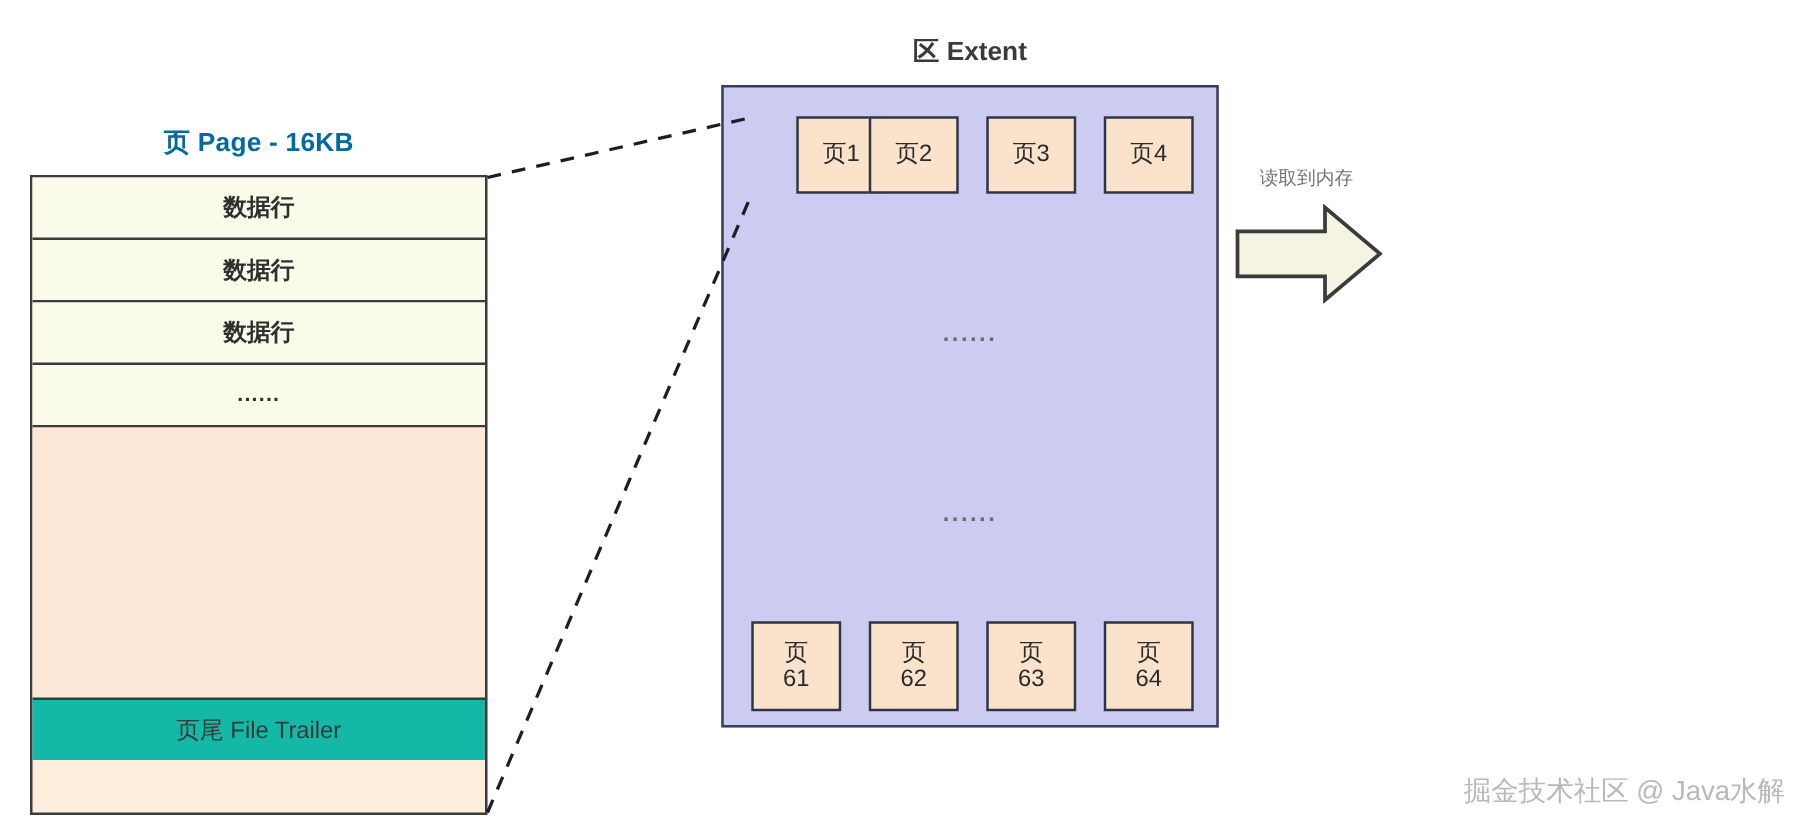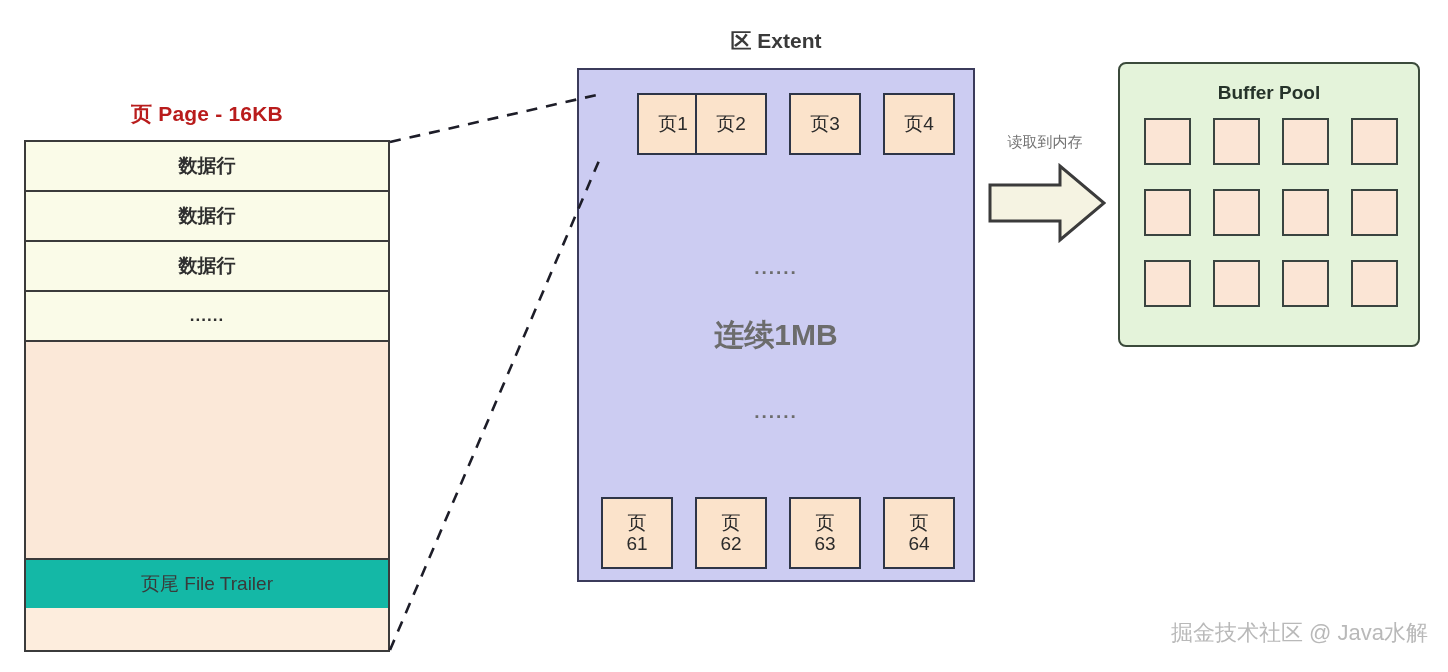--- a/index.html
+++ b/index.html
@@ -29,21 +29,21 @@
   }
 
   
   #page-title {
     left: 24px;
     top: 98px;
     width: 366px;
     height: 32px;
     font-size: 21px;
     font-weight: bold;
-    color: #b91c1c;
+    color: #0369a1;
     letter-spacing: 0.2px;
   }
   #page-box {
     left: 24px;
     top: 140px;
     width: 366px;
     height: 512px;
     border: 2px solid #3b3b3b;
     background: #fdeddd;
   }
@@ -219,21 +219,20 @@
   <div class="abs center-text" id="extent-title">区 Extent</div>
 
   <div class="abs" id="extent-box"></div>
 
   <div class="abs center-text extent-page" style="left:601px; top:93px;margin-left:36px;">页1</div>
   <div class="abs center-text extent-page" style="left:695px; top:93px;">页2</div>
   <div class="abs center-text extent-page" style="left:789px; top:93px;">页3</div>
   <div class="abs center-text extent-page" style="left:883px; top:93px;">页4</div>
 
   <div class="abs center-text extent-dots" id="extent-dots-top">......</div>
-  <div class="abs center-text" id="extent-mid-label">连续1MB</div>
   <div class="abs center-text extent-dots" id="extent-dots-bottom">......</div>
 
   <div class="abs center-text extent-page tall" style="left:601px; top:497px; flex-direction:column;">
     <span>页</span>
     <span>61</span>
   </div>
   <div class="abs center-text extent-page tall" style="left:695px; top:497px; flex-direction:column;">
     <span>页</span>
     <span>62</span>
   </div>
@@ -244,37 +243,20 @@
   <div class="abs center-text extent-page tall" style="left:883px; top:497px; flex-direction:column;">
     <span>页</span>
     <span>64</span>
   </div>
 
   <div class="abs center-text" id="arrow-label">读取到内存</div>
   <svg class="abs" id="arrow-svg" width="118" height="80" viewBox="0 0 118 80">
     <polygon points="2,22 72,22 72,3 116,40 72,77 72,58 2,58" fill="#f5f3e2" stroke="#3b3b3b" stroke-width="3" stroke-linejoin="miter"></polygon>
   </svg>
 
-  <div class="abs" id="buffer-pool-box">
-    <div class="center-text" id="buffer-pool-title">Buffer Pool</div>
-    <div id="buffer-grid">
-        <div class="buffer-cell"></div>
-        <div class="buffer-cell"></div>
-        <div class="buffer-cell"></div>
-        <div class="buffer-cell"></div>
-        <div class="buffer-cell"></div>
-        <div class="buffer-cell"></div>
-        <div class="buffer-cell"></div>
-        <div class="buffer-cell"></div>
-        <div class="buffer-cell"></div>
-        <div class="buffer-cell"></div>
-        <div class="buffer-cell"></div>
-        <div class="buffer-cell"></div>
-      </div>
-  </div>
 
   <svg class="abs" id="connectors">
     <line x1="390" y1="142" x2="601" y2="94" stroke="#1d1d28" stroke-width="2.6" stroke-dasharray="11 9"></line>
     <line x1="390" y1="650" x2="601" y2="156" stroke="#1d1d28" stroke-width="2.6" stroke-dasharray="11 9"></line>
   </svg>
 
   <div class="abs center-text" id="watermark">掘金技术社区 @ Java水解</div>
 
 </div>
 

